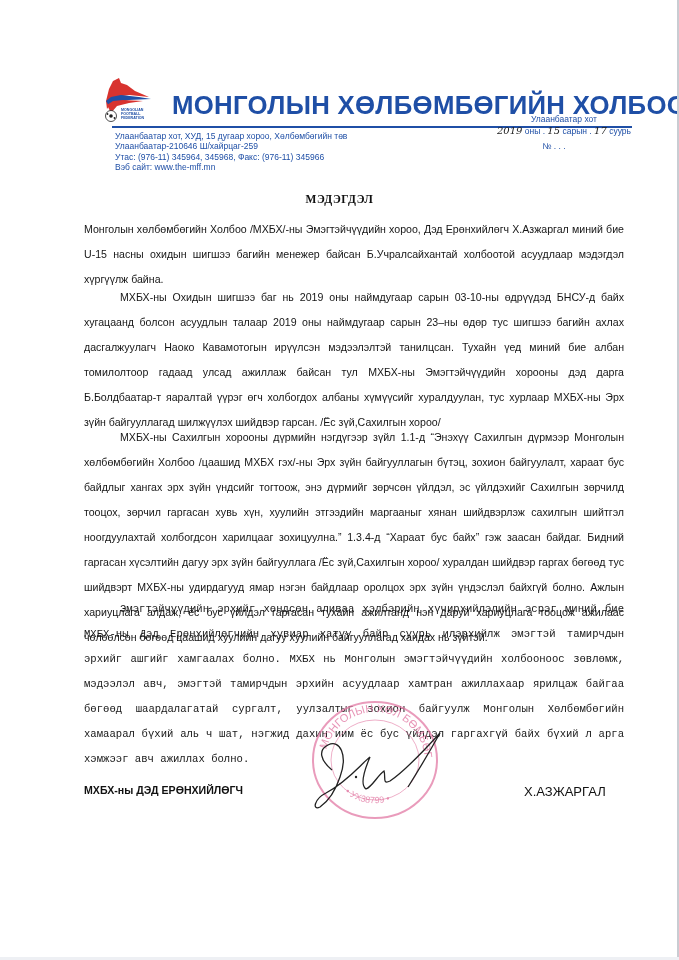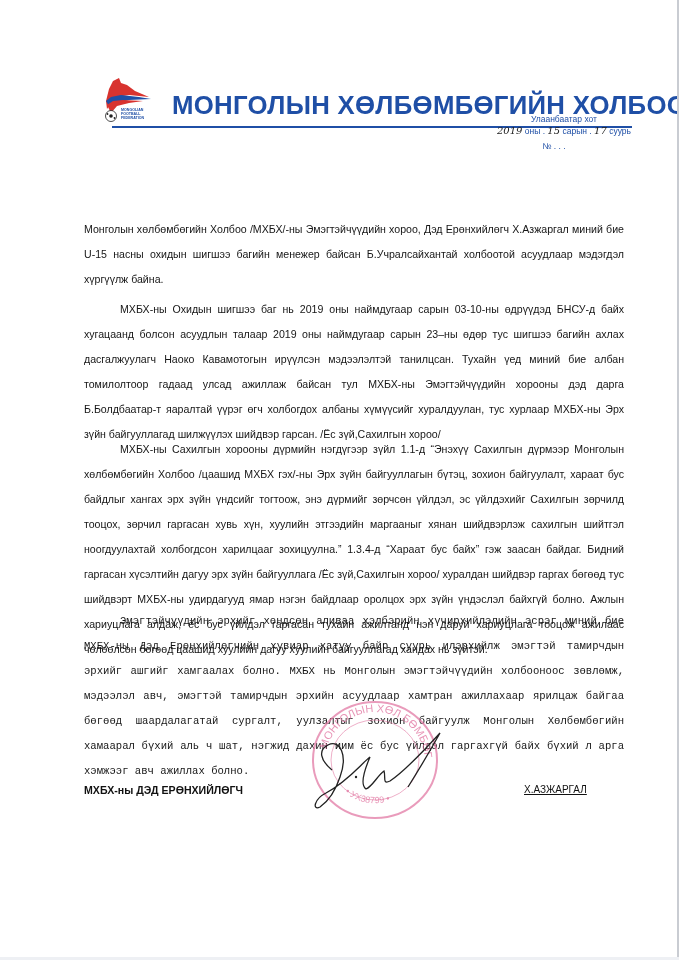--- a/index.html
+++ b/index.html
@@ -18,30 +18,30 @@
   .dateblock { position: absolute; right: 48px; top: 114px; text-align: center; font-size: 8.5px;
                line-height: 11px; color: #1f4fa6; }
   .dateblock .hw { font-family: "DejaVu Serif", serif; font-style: italic; color: #222; font-size: 10px; margin-top: 36px; }
   .dateblock .num { margin-top: 4px; margin-right: 20px; }
 
   
   .doc-title { position: absolute; left: 0; width: 679px; top: 193px; text-align: center;
                font-family: "Liberation Serif", serif; font-weight: bold; font-size: 11.5px; letter-spacing: 0.5px; }
   .para { position: absolute; left: 84px; width: 540px; font-size: 10.6px; line-height: 25px;
           text-align: justify; color: #151515; }
-  .para.indent { text-indent: 36px; margin-top: 12px; }
+  .para.indent { text-indent: 36px; }
   .p1 { top: 217px; }
   .p2 { top: 285px; }
   .p3 { top: 374px; }
   .p4 { top: 425px; }
   .p5 { top: 597px; font-family: Liberation Mono, monospace; }
 
   
   .sig-left { position: absolute; left: 84px; top: 784px; font-size: 10.6px; font-weight: bold; }
-  .sig-right { position: absolute; left: 524px; top: 784px; font-size: 10px; text-decoration: underline; }
+  .sig-right { position: absolute; left: 524px; top: 784px; font-size: 13px; }
   .stamp { position: absolute; left: 300px; top: 692px; width: 150px; height: 130px; }
   .signature { position: absolute; left: 290px; top: 715px; width: 170px; height: 100px; }
   .page-edge { position: absolute; right: 0; top: 0; width: 2px; height: 960px; background: #c9ccd2; }
   .bottom-edge { position: absolute; left: 0; bottom: 0; width: 679px; height: 3px; background: #eef0f4; }
 </style>
 </head>
 <body>
 
 <div class="page">
 
@@ -58,34 +58,41 @@
     <div style="position:absolute;left:22px;top:33px;font-size:3.6px;line-height:4px;color:#1f4fa6;font-weight:bold;">
       <div>MONGOLIAN</div>
       <div>FOOTBALL</div>
       <div>FEDERATION</div>
     </div>
   </div>
 
   <div class="org-title">МОНГОЛЫН ХӨЛБӨМБӨГИЙН ХОЛБОО</div>
   <div class="head-rule"></div>
 
+  <div class="addr">
+    <div>Улаанбаатар хот, ХУД, 15 дугаар хороо, Хөлбөмбөгийн төв</div>
+    <div>Улаанбаатар-210646 Ш/хайрцаг-259</div>
+    <div>Утас: (976-11) 345964, 345968, Факс: (976-11) 345966</div>
+    <div>Вэб сайт: www.the-mff.mn</div>
+  </div>
 
   <div class="dateblock">
     <div>Улаанбаатар хот</div>
     <div>
       <span class="hw">2019</span>
       <span>оны</span> .
       <span class="hw">15</span>
       <span>сарын</span> .
       <span class="hw">17</span>
       <span>суурь</span>
     </div>
     <div class="num">№ . . .</div>
   </div>
 
+  <div class="doc-title">МЭДЭГДЭЛ</div>
 
   <div class="para p1">Монголын хөлбөмбөгийн Холбоо /МХБХ/-ны Эмэгтэйчүүдийн хороо, Дэд Ерөнхийлөгч Х.Азжаргал миний бие U-15 насны охидын шигшээ багийн менежер байсан Б.Учралсайхантай холбоотой асуудлаар мэдэгдэл хүргүүлж байна.</div>
   <div class="para indent p2">МХБХ-ны Охидын шигшээ баг нь 2019 оны наймдугаар сарын 03-10-ны өдрүүдэд БНСУ-д байх хугацаанд болсон асуудлын талаар 2019 оны наймдугаар сарын 23–ны өдөр тус шигшээ багийн ахлах дасгалжуулагч Наоко Кавамотогын ирүүлсэн мэдээлэлтэй танилцсан. Тухайн үед миний бие албан томилолтоор  гадаад улсад ажиллаж байсан тул МХБХ-ны Эмэгтэйчүүдийн хорооны дэд дарга Б.Болдбаатар-т яаралтай үүрэг өгч холбогдох албаны хүмүүсийг хуралдуулан, тус хурлаар МХБХ-ны Эрх зүйн байгууллагад шилжүүлэх шийдвэр гарсан. /Ёс зүй,Сахилгын хороо/</div>
   <div class="para indent p4">МХБХ-ны Сахилгын хорооны дүрмийн нэгдүгээр зүйл 1.1-д “Энэхүү Сахилгын дүрмээр Монголын хөлбөмбөгийн Холбоо /цаашид МХБХ гэх/-ны Эрх зүйн байгууллагын бүтэц, зохион байгуулалт, хараат бус байдлыг хангах эрх зүйн үндсийг тогтоож, энэ дүрмийг зөрчсөн үйлдэл, эс үйлдэхийг Сахилгын зөрчилд тооцох, зөрчил гаргасан хувь хүн, хуулийн этгээдийн маргааныг хянан шийдвэрлэж сахилгын шийтгэл ноогдуулахтай холбогдсон харилцааг зохицуулна.” 1.3.4-д “Хараат бус байх” гэж заасан байдаг. Бидний гаргасан хүсэлтийн дагуу эрх зүйн байгууллага /Ёс зүй,Сахилгын хороо/ хуралдан шийдвэр гаргах бөгөөд тус шийдвэрт МХБХ-ны удирдагууд ямар нэгэн байдлаар оролцох эрх зүйн үндэслэл байхгүй болно. Ажлын хариуцлага алдаж, ёс бус үйлдэл гаргасан тухайн ажилтанд нэн даруй хариуцлага тооцож ажилаас чөлөөлсөн бөгөөд цаашид хуулийн дагуу хуулийн байгууллагад хандах нь зүйтэй.</div>
   <div class="para indent p5">Эмэгтэйчүүдийн эрхийг хөндсөн аливаа хэлбэрийн хүчирхийлэлийн эсрэг миний бие МХБХ-ны Дэд Ерөнхийлөгчийн хувиар хатуу байр суурь илэрхийлж эмэгтэй тамирчдын эрхийг ашгийг хамгаалах болно. МХБХ нь Монголын эмэгтэйчүүдийн холбооноос зөвлөмж, мэдээлэл авч, эмэгтэй тамирчдын эрхийн асуудлаар хамтран ажиллахаар ярилцаж байгаа бөгөөд шаардалагатай сургалт, уулзалтыг зохион байгуулж Монголын Хөлбөмбөгийн хамаарал бүхий аль ч шат, нэгжид дахин иим ёс бус үйлдэл гаргахгүй байх бүхий л арга хэмжээг авч ажиллах болно.</div>
 
   <div class="stamp">
     <svg width="150" height="130" viewBox="0 0 150 130">
       <defs>
         <path id="arcTop" d="M25 70 A50 50 0 0 1 125 70"></path>

